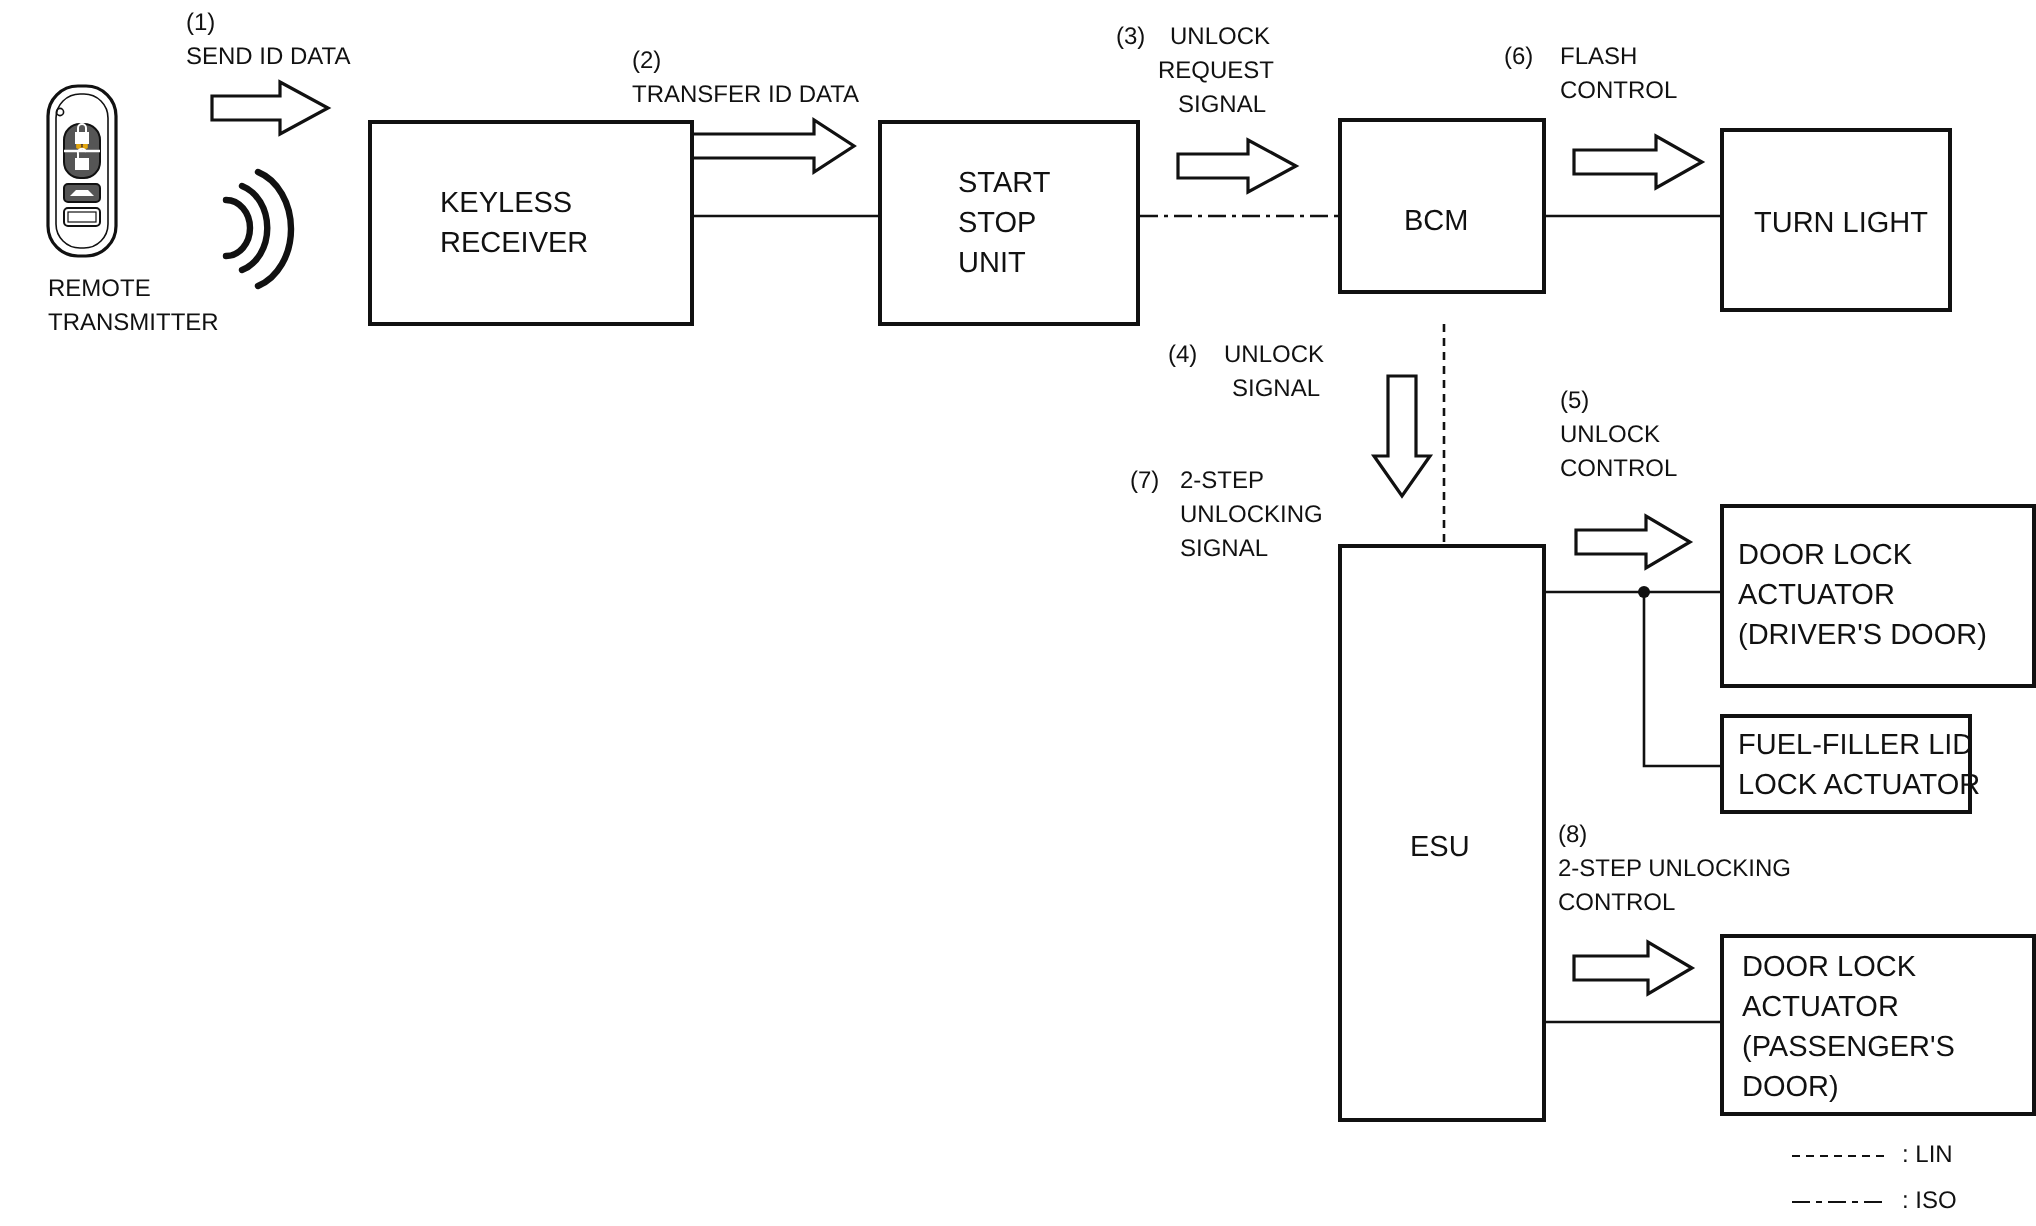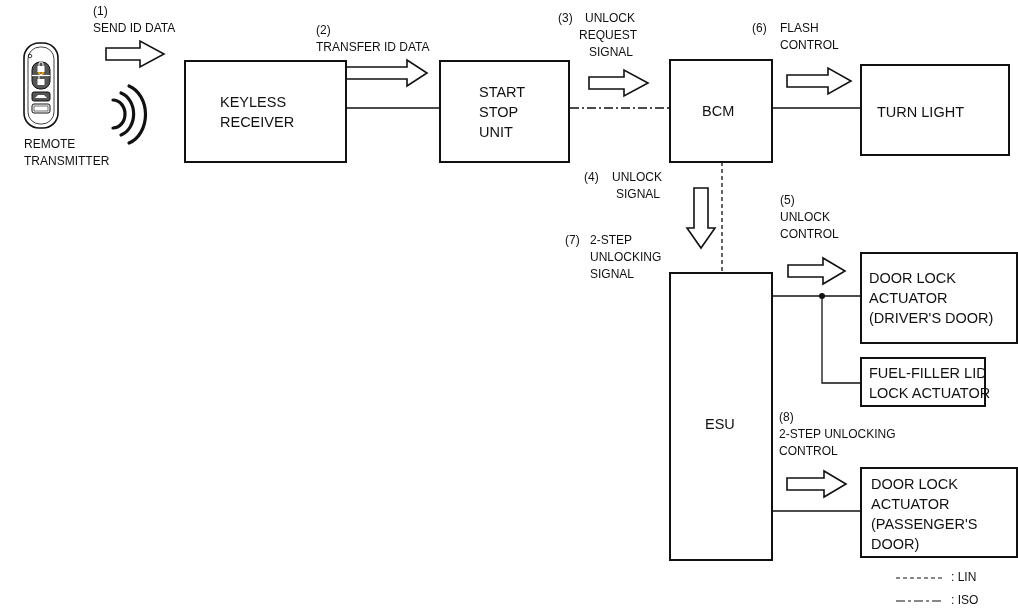--- a/index.html
+++ b/index.html
@@ -100,25 +100,25 @@
   <div class="boxtext" style="left:34px;top:30px;"><span>KEYLESS</span>
 <span>RECEIVER</span></div>
 </div>
 
 <div class="box" style="left:439px;top:60px;width:131px;height:103px;">
   <div class="boxtext" style="left:38px;top:20px;"><span>START</span>
 <span>STOP</span>
 <span>UNIT</span></div>
 </div>
 
-<div class="box" style="left:669px;top:59px;width:104px;height:104px;">
+<div class="box" style="left:669px;top:59px;width:104px;height:88px;">
   <div class="boxtext" style="left:31px;top:40px;"><span>BCM</span></div>
 </div>
 
-<div class="box" style="left:860px;top:64px;width:150px;height:92px;">
+<div class="box" style="left:860px;top:64px;width:116px;height:92px;">
   <div class="boxtext" style="left:15px;top:36px;"><span>TURN LIGHT</span></div>
 </div>
 
 <div class="box" style="left:669px;top:272px;width:104px;height:289px;">
   <div class="boxtext" style="left:34px;top:140px;"><span>ESU</span></div>
 </div>
 
 <div class="box" style="left:860px;top:252px;width:158px;height:92px;">
   <div class="boxtext" style="left:7px;top:14px;"><span>DOOR LOCK</span>
 <span>ACTUATOR</span>

